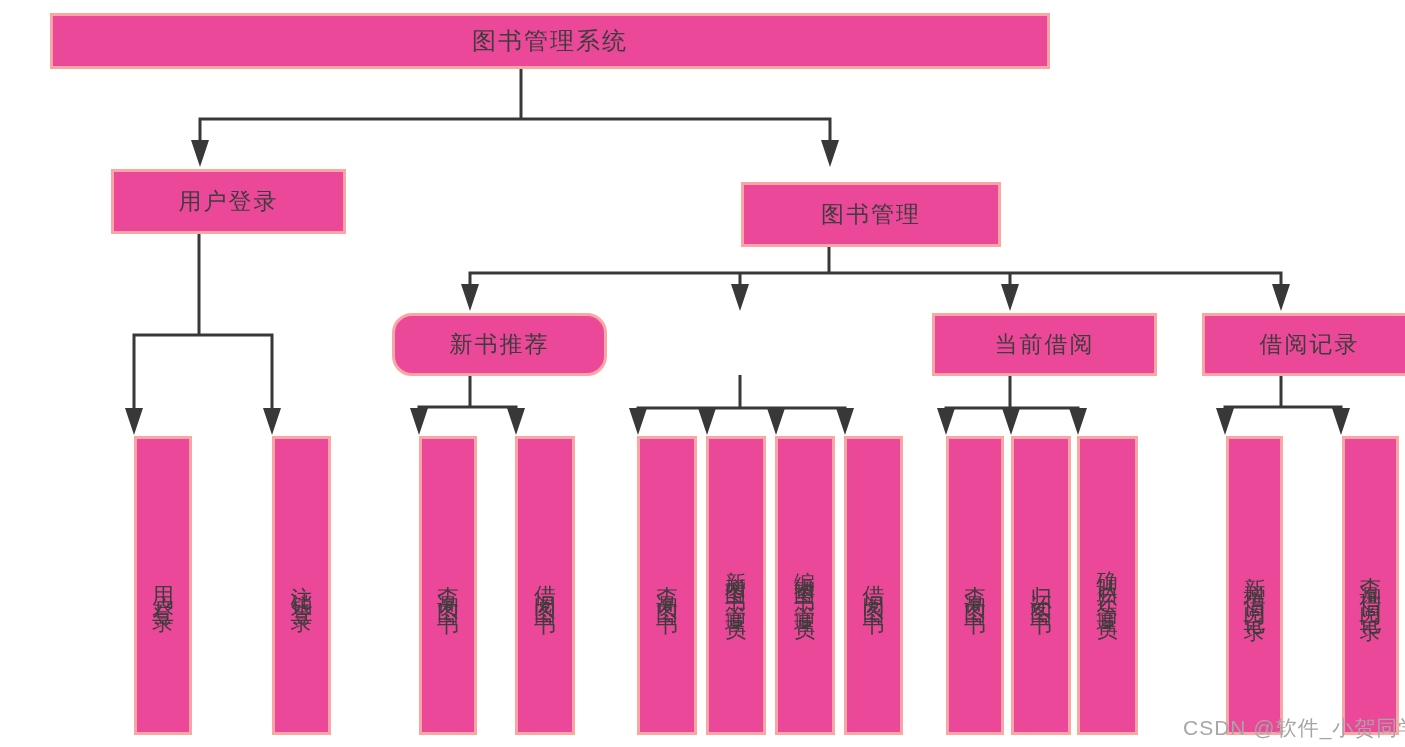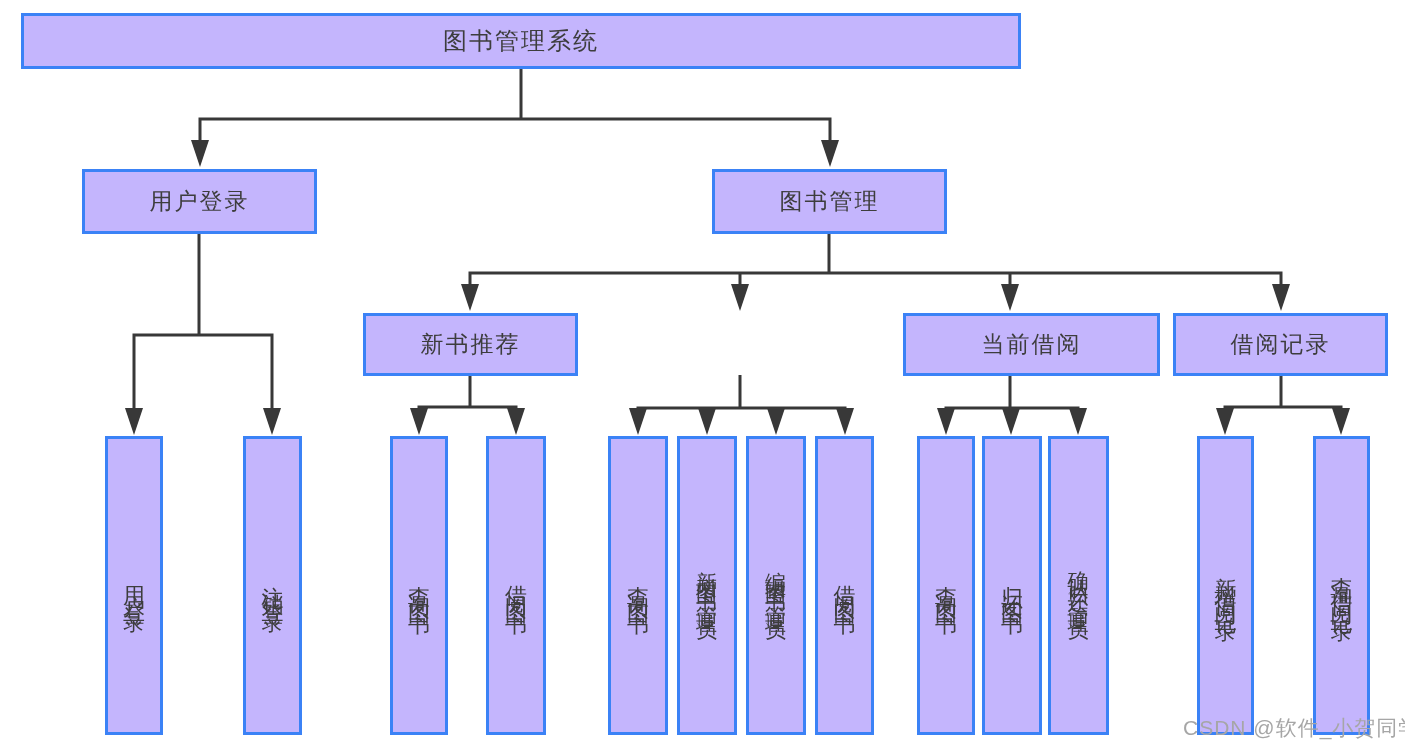--- a/index.html
+++ b/index.html
@@ -22,27 +22,28 @@
     stroke-width: 3;
     fill: none;
   }
   .connectors path.arrowheads {
     stroke: none;
     fill: #383838;
   }
   .box {
     position: absolute;
     box-sizing: border-box;
-    border: 3px solid #3b82f6;
-    background: #c4b5fd;
+    border: 3px solid #fca5a5;
+    background: #ec4899;
     color: #3d3d3d;
     display: flex;
     align-items: center;
     justify-content: center;
     z-index: 2;
+    margin-left: 29px;
   }
   .hbox { font-size: 23px; letter-spacing: 2px; white-space: nowrap; }
   .root-box { font-size: 24px; }
   .vbox {
     writing-mode: vertical-rl;
     text-orientation: mixed;
     font-size: 22px;
     letter-spacing: 9px;
     line-height: 1;
   }
@@ -94,28 +95,28 @@
     </g>
   </svg>
 
   <div class="box hbox root-box" style="left:21px; top:13px; width:1000px; height:56px;">
     <span>图书管理系统</span>
   </div>
 
   <div class="box hbox" style="left:82px; top:169px; width:235px; height:65px;">
     <span>用户登录</span>
   </div>
-  <div class="box hbox" style="left:712px; top:169px; width:235px; height:65px;">
+  <div class="box hbox" style="left:712px; top:182px; width:260px; height:65px;">
     <span>图书管理</span>
   </div>
 
-  <div class="box hbox" style="left:363px; top:313px; width:215px; height:63px;">
+  <div class="box hbox" style="left:363px; top:313px; width:215px; height:63px;border-radius:20px;">
     <span>新书推荐</span>
   </div>
-  <div class="box hbox" style="left:903px; top:313px; width:257px; height:63px;">
+  <div class="box hbox" style="left:903px; top:313px; width:225px; height:63px;">
     <span>当前借阅</span>
   </div>
   <div class="box hbox" style="left:1173px; top:313px; width:215px; height:63px;">
     <span>借阅记录</span>
   </div>
 
   <div class="box vbox" style="left:105px; top:436px; width:58px; height:299px;">
     <span>用户登录</span>
   </div>
   <div class="box vbox" style="left:243px; top:436px; width:59px; height:299px;">

